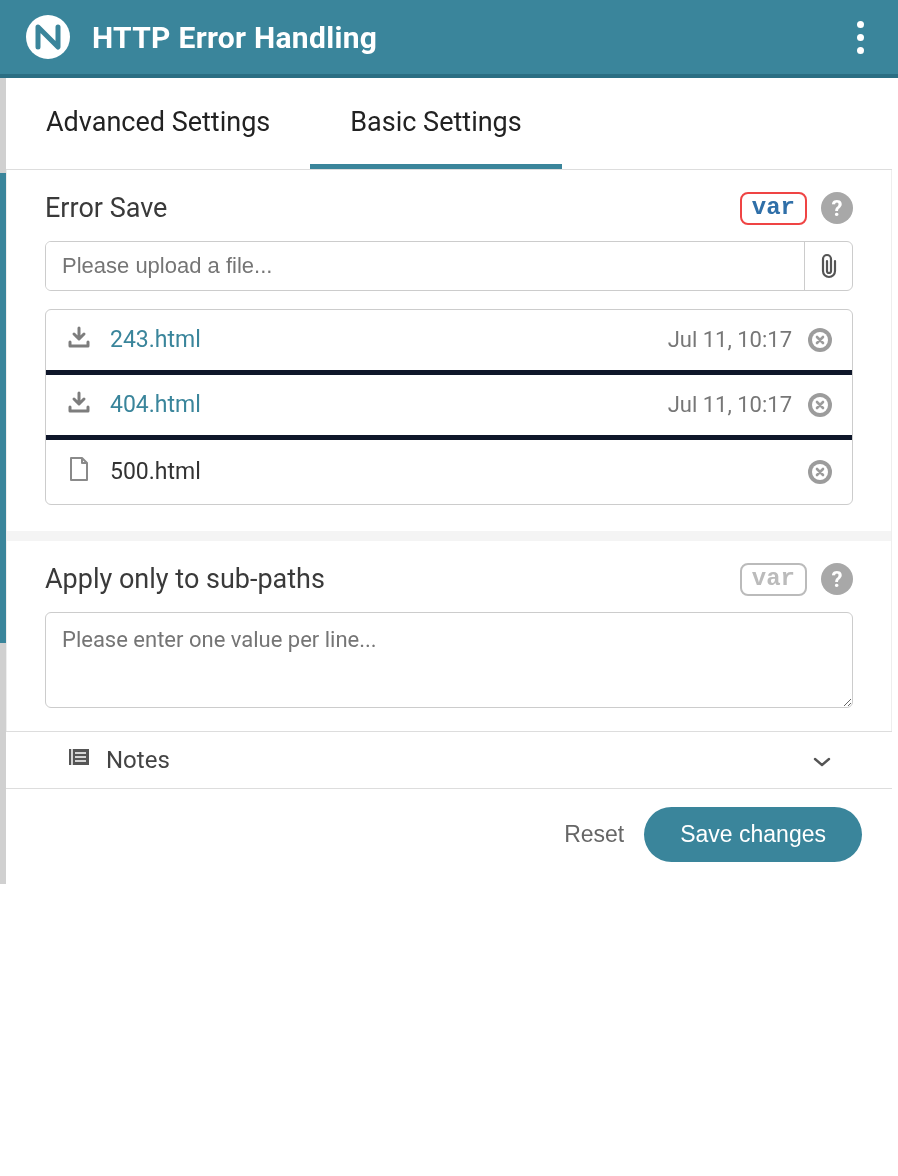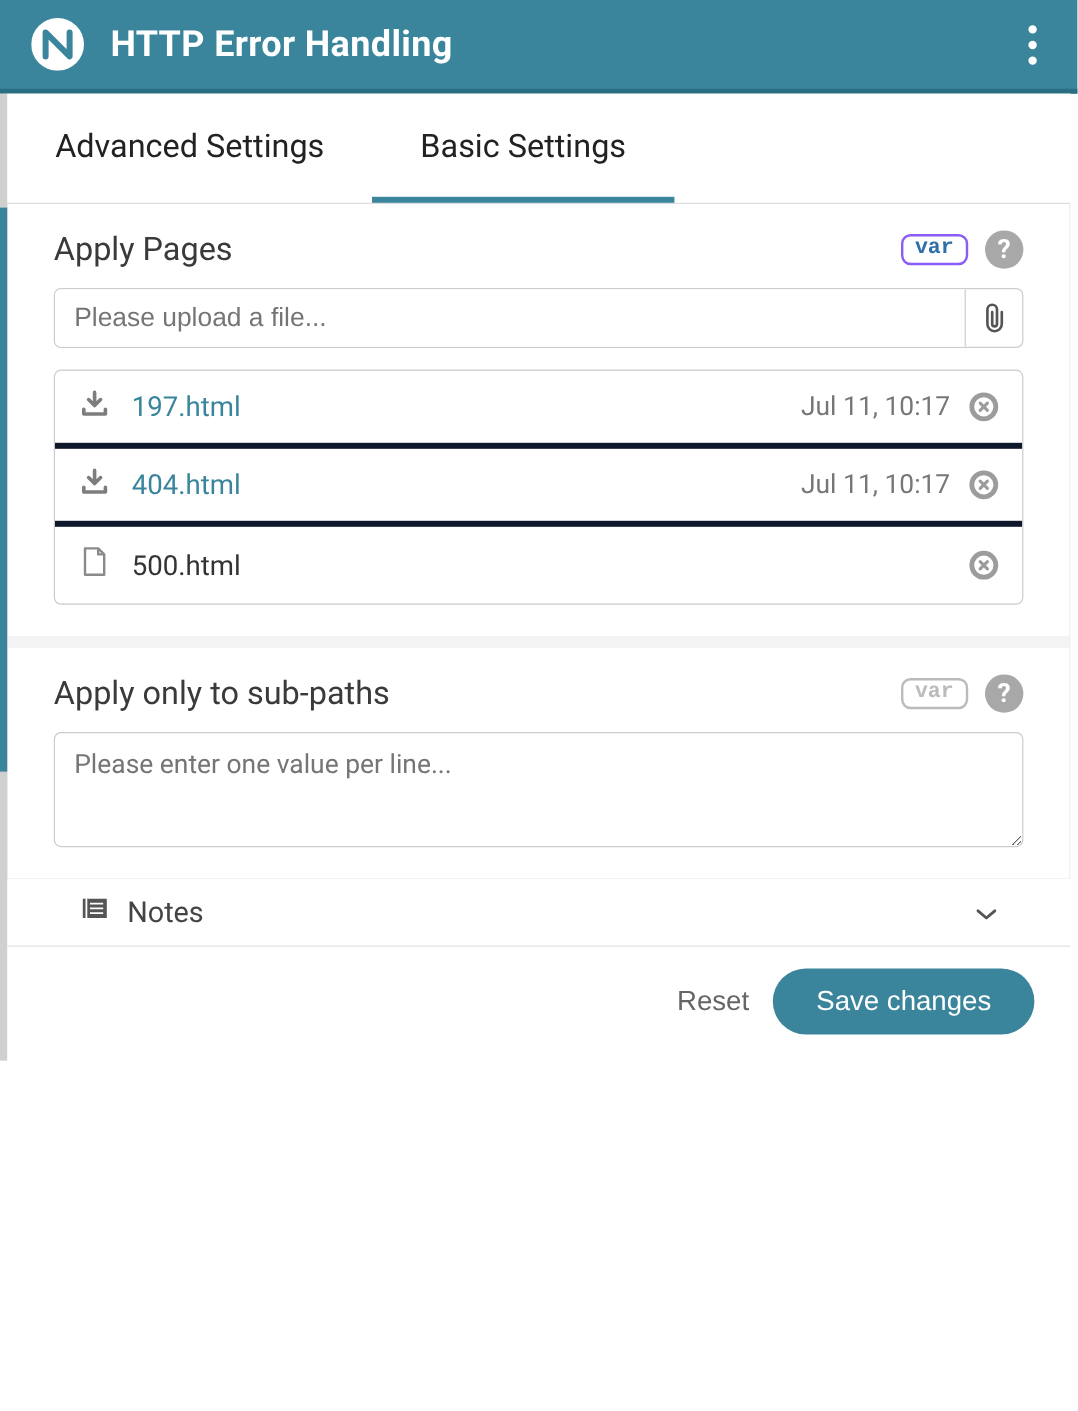--- a/index.html
+++ b/index.html
@@ -107,26 +107,26 @@
     margin-bottom: 16px;
   }
   .row-header h3 {
     font-size: 27px;
     font-weight: 400;
     margin: 0;
     flex: 1;
     color: #3a3a3a;
   }
   .var-badge {
-    border: 2px solid #8b5cf6;
+    border: 2px solid #ef4444;
     color: #2f6fa8;
     border-radius: 8px;
     padding: 0 10px;
     font-family: "Courier New", monospace;
-    font-size: 18px;
+    font-size: 24px;
     font-weight: bold;
     margin-right: 14px;
     line-height: 1.2;
     cursor:pointer;
   }
   .var-badge.dim {
     border-color: #bbb;
     color: #bbb;
   }
   .help-icon {
@@ -291,21 +291,21 @@
 
   <div class="tabs">
     <div class="tab">Advanced Settings</div>
     <div class="tab active">Basic Settings</div>
   </div>
 
   <div class="body">
 
     <div class="section">
       <div class="row-header">
-        <h3>Apply Pages</h3>
+        <h3>Error Save</h3>
         <span class="var-badge">var</span>
         <span class="help-icon">?</span>
       </div>
 
       <div class="upload">
         <input type="text" placeholder="Please upload a file..." style="">
         <div class="attach">
           <svg width="22" height="26" viewBox="0 0 22 26">
             <path d="M17 8 L17 18 a6 6 0 0 1 -12 0 L5 6 a4 4 0 0 1 8 0 L13 18 a2 2 0 0 1 -4 0 L9 8" fill="none" stroke="#555" stroke-width="2.2" stroke-linecap="round"></path>
           </svg>
@@ -313,21 +313,21 @@
       </div>
 
       <div class="file-list">
         <div class="file-row linked">
           <span class="file-ico">
             <svg width="24" height="22" viewBox="0 0 24 22">
               <path d="M12 2 L12 12 M7 8 L12 13 L17 8" stroke="#7d7d7d" stroke-width="3" fill="none" stroke-linecap="round" stroke-linejoin="round"></path>
               <path d="M3 16 L3 20 L21 20 L21 16" stroke="#7d7d7d" stroke-width="3" fill="none" stroke-linecap="round" stroke-linejoin="round"></path>
             </svg>
           </span>
-          <span class="file-name">197.html</span>
+          <span class="file-name">243.html</span>
           <span class="file-ts">Jul 11, 10:17</span>
           <span class="file-del">
             <svg width="26" height="26" viewBox="0 0 26 26">
               <circle cx="13" cy="13" r="12" fill="#9c9c9c"></circle>
               <circle cx="13" cy="13" r="8" fill="#fff"></circle>
               <path d="M10 10 L16 16 M16 10 L10 16" stroke="#9c9c9c" stroke-width="2.6" stroke-linecap="round"></path>
             </svg>
           </span>
         </div>
 

